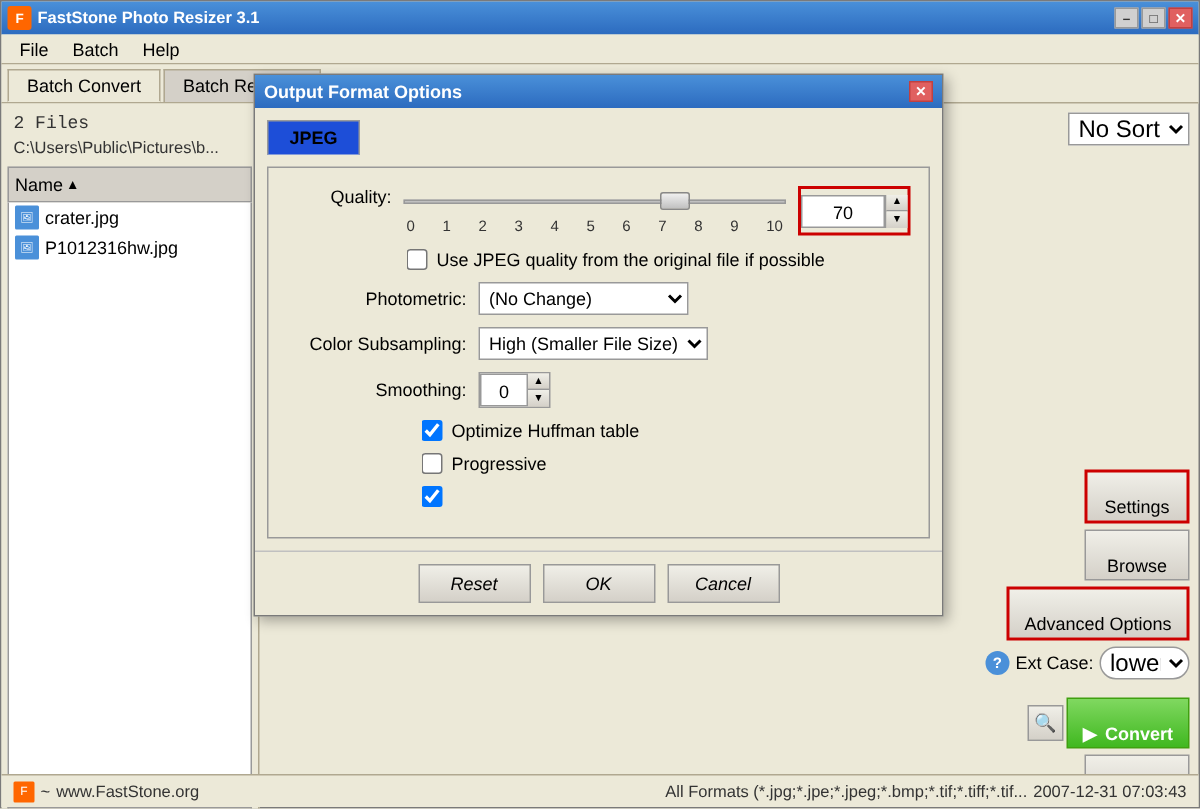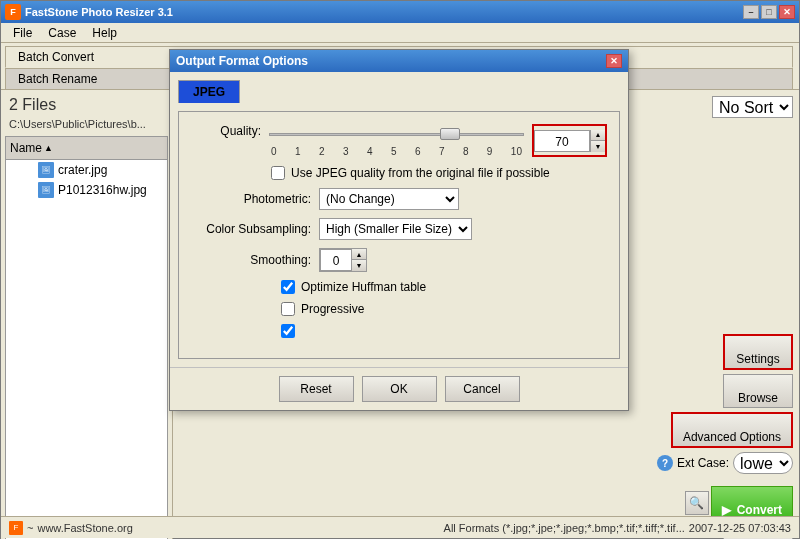--- a/index.html
+++ b/index.html
@@ -83,21 +83,20 @@
       font-size: 12px;
       cursor: pointer;
     }
 
     
     .tabs-bar {
       display: flex;
       background: #ece9d8;
       padding: 3px 4px 0 4px;
       border-bottom: 1px solid #b0a890;
-      flex-direction: column;
     }
     .tab {
       padding: 3px 12px;
       border: 1px solid #b0a890;
       border-bottom: none;
       background: #d4d0c8;
       cursor: pointer;
       font-size: 12px;
       margin-right: 2px;
     }
@@ -115,23 +114,24 @@
     
     .left-panel {
       width: 172px;
       border-right: 1px solid #b0a890;
       background: #ece9d8;
       padding: 4px;
       display: flex;
       flex-direction: column;
     }
     .file-count {
-      font-size: 16px;
+      font-size: 12px;
       padding: 2px 4px;
       color: #333;
+      font-family: Liberation Mono, monospace;
     }
     .file-path {
       font-size: 11px;
       padding: 2px 4px;
       color: #333;
       overflow: hidden;
       text-overflow: ellipsis;
       white-space: nowrap;
     }
     .file-list-header {
@@ -141,21 +141,20 @@
       border: 1px solid #999;
       padding: 4px 4px;
       margin-top: 4px;
     }
     .file-list {
       border: 1px solid #999;
       border-top: none;
       background: white;
       flex: 1;
       overflow-y: auto;
-      padding-left: 28px;
     }
     .file-item {
       display: flex;
       align-items: center;
       padding: 2px 4px;
       gap: 4px;
       cursor: pointer;
     }
     .file-item-icon {
       width: 16px;
@@ -458,20 +457,21 @@
       padding: 8px;
       border-top: 1px solid #c0c0c0;
     }
     .dialog-btn {
       width: 75px;
       height: 26px;
       border: 1px solid #999;
       background: linear-gradient(to bottom, #f0efe8, #d4d0c8);
       font-size: 12px;
       cursor: pointer;
+      font-style: italic;
     }
 
     
     .right-side {
       display: flex;
       flex-direction: column;
       gap: 4px;
       padding: 4px;
       min-width: 120px;
     }
@@ -505,21 +505,21 @@
     </div>
     <div class="title-bar-buttons">
       <div class="title-btn">–</div>
       <div class="title-btn">□</div>
       <div class="title-btn close">✕</div>
     </div>
   </div>
 
   <div class="menu-bar">
     <span class="menu-item">File</span>
-    <span class="menu-item">Case</span>
+    <span class="menu-item">Batch</span>
     <span class="menu-item">Help</span>
   </div>
 
   <div class="tabs-bar">
     <div class="tab active">Batch Convert</div>
     <div class="tab">Batch Rename</div>
   </div>
 
   <div class="main-content">
 
@@ -569,21 +569,21 @@
     </div>
 
   </div>
 
   <div class="bottom-bar">
     <div class="status-icon">F</div>
     <span>~</span>
     <span>www.FastStone.org</span>
     <span style="flex:1;"></span>
     <span style="font-size:11px;">All Formats (*.jpg;*.jpe;*.jpeg;*.bmp;*.tif;*.tiff;*.tif...</span>
-    <span style="margin-left:auto;">2007-12-25 07:03:43</span>
+    <span style="margin-left:auto;">2007-12-31 07:03:43</span>
   </div>
 
   <div class="dialog">
     <div class="dialog-title-bar">
       <span>Output Format Options</span>
       <div class="dialog-close-btn">✕</div>
     </div>
     <div class="dialog-content">
 
       <div class="dialog-tabs">

